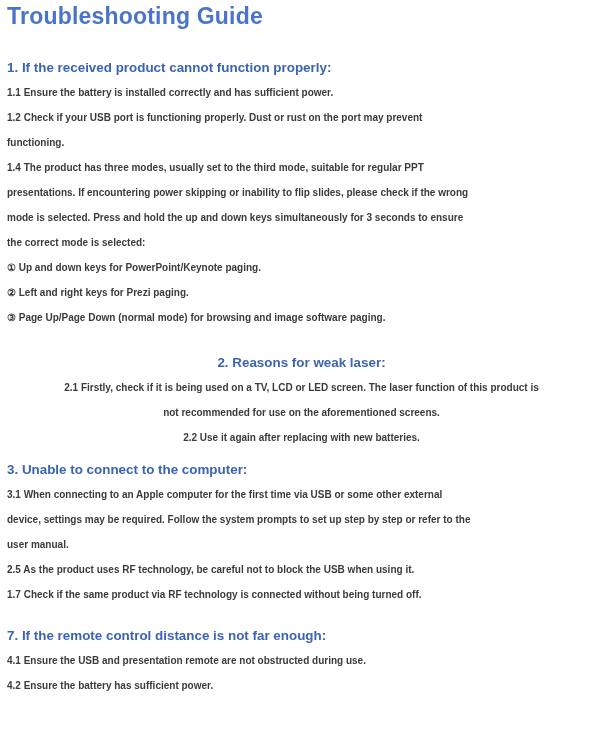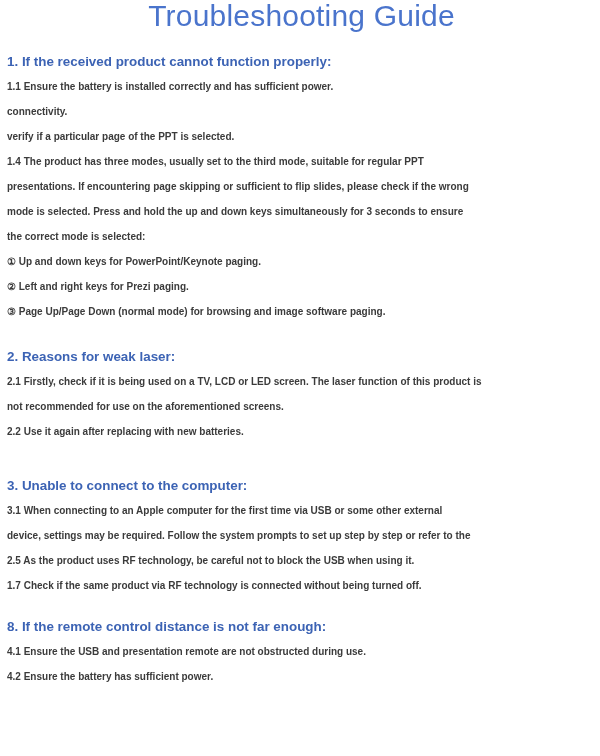--- a/index.html
+++ b/index.html
@@ -12,34 +12,33 @@
     overflow: hidden;
     background: var(--bg, #ffffff);
     font-family: "Liberation Sans", sans-serif;
     color: var(--body-color, #3b3b3b);
   }
   .doc {
     padding: 1px 4px 0 7px;
   }
   h1.page-title {
     margin: 0;
-    font-size: 30px;
+    font-size: 23px;
     line-height: 30px;
-    font-weight: 400;
+    font-weight: 700;
     color: var(--title-color, #4a74cc);
     letter-spacing: 0.2px;
-    text-align: center;
   }
   section {
     margin: 0;
     padding: 0;
   }
-  section:nth-of-type(1) { margin-top: 18px; }
-  section:nth-of-type(2) { margin-top: 20px; }
-  section:nth-of-type(3) { margin-top: 29px; }
+  section:nth-of-type(1) { margin-top: 24px; }
+  section:nth-of-type(2) { margin-top: 20px; text-align: center; }
+  section:nth-of-type(3) { margin-top: 7px; }
   section:nth-of-type(4) { margin-top: 16px; }
   h2.section-heading {
     margin: 0;
     font-size: 13.4px;
     line-height: 25px;
     font-weight: 700;
     color: var(--heading-color, #3c63b4);
   }
   .line {
     font-size: 10px;
@@ -50,42 +49,43 @@
 </style>
 </head>
 <body style="--bg: #ffffff; --title-color: #4a74cc; --heading-color: #3c63b4; --body-color: #3b3b3b;">
 
 <main class="doc">
   <h1 class="page-title">Troubleshooting Guide</h1>
   <div id="sections-container">
       <section>
         <h2 class="section-heading">1. If the received product cannot function properly:</h2>
         <div class="line">1.1 Ensure the battery is installed correctly and has sufficient power.</div>
-        <div class="line">connectivity.</div>
-        <div class="line">verify if a particular page of the PPT is selected.</div>
+        <div class="line">1.2 Check if your USB port is functioning properly. Dust or rust on the port may prevent</div>
+        <div class="line">functioning.</div>
         <div class="line">1.4 The product has three modes, usually set to the third mode, suitable for regular PPT</div>
-        <div class="line">presentations. If encountering page skipping or sufficient to flip slides, please check if the wrong</div>
+        <div class="line">presentations. If encountering power skipping or inability to flip slides, please check if the wrong</div>
         <div class="line">mode is selected. Press and hold the up and down keys simultaneously for 3 seconds to ensure</div>
         <div class="line">the correct mode is selected:</div>
         <div class="line">① Up and down keys for PowerPoint/Keynote paging.</div>
         <div class="line">② Left and right keys for Prezi paging.</div>
         <div class="line">③ Page Up/Page Down (normal mode) for browsing and image software paging.</div>
       </section>
       <section>
         <h2 class="section-heading">2. Reasons for weak laser:</h2>
         <div class="line">2.1 Firstly, check if it is being used on a TV, LCD or LED screen. The laser function of this product is</div>
         <div class="line">not recommended for use on the aforementioned screens.</div>
         <div class="line">2.2 Use it again after replacing with new batteries.</div>
       </section>
       <section>
         <h2 class="section-heading">3. Unable to connect to the computer:</h2>
         <div class="line">3.1 When connecting to an Apple computer for the first time via USB or some other external</div>
         <div class="line">device, settings may be required. Follow the system prompts to set up step by step or refer to the</div>
+        <div class="line">user manual.</div>
         <div class="line">2.5 As the product uses RF technology, be careful not to block the USB when using it.</div>
         <div class="line">1.7 Check if the same product via RF technology is connected without being turned off.</div>
       </section>
       <section>
-        <h2 class="section-heading">8. If the remote control distance is not far enough:</h2>
+        <h2 class="section-heading">7. If the remote control distance is not far enough:</h2>
         <div class="line">4.1 Ensure the USB and presentation remote are not obstructed during use.</div>
         <div class="line">4.2 Ensure the battery has sufficient power.</div>
       </section>
     </div>
 </main>
 
 </body></html>

